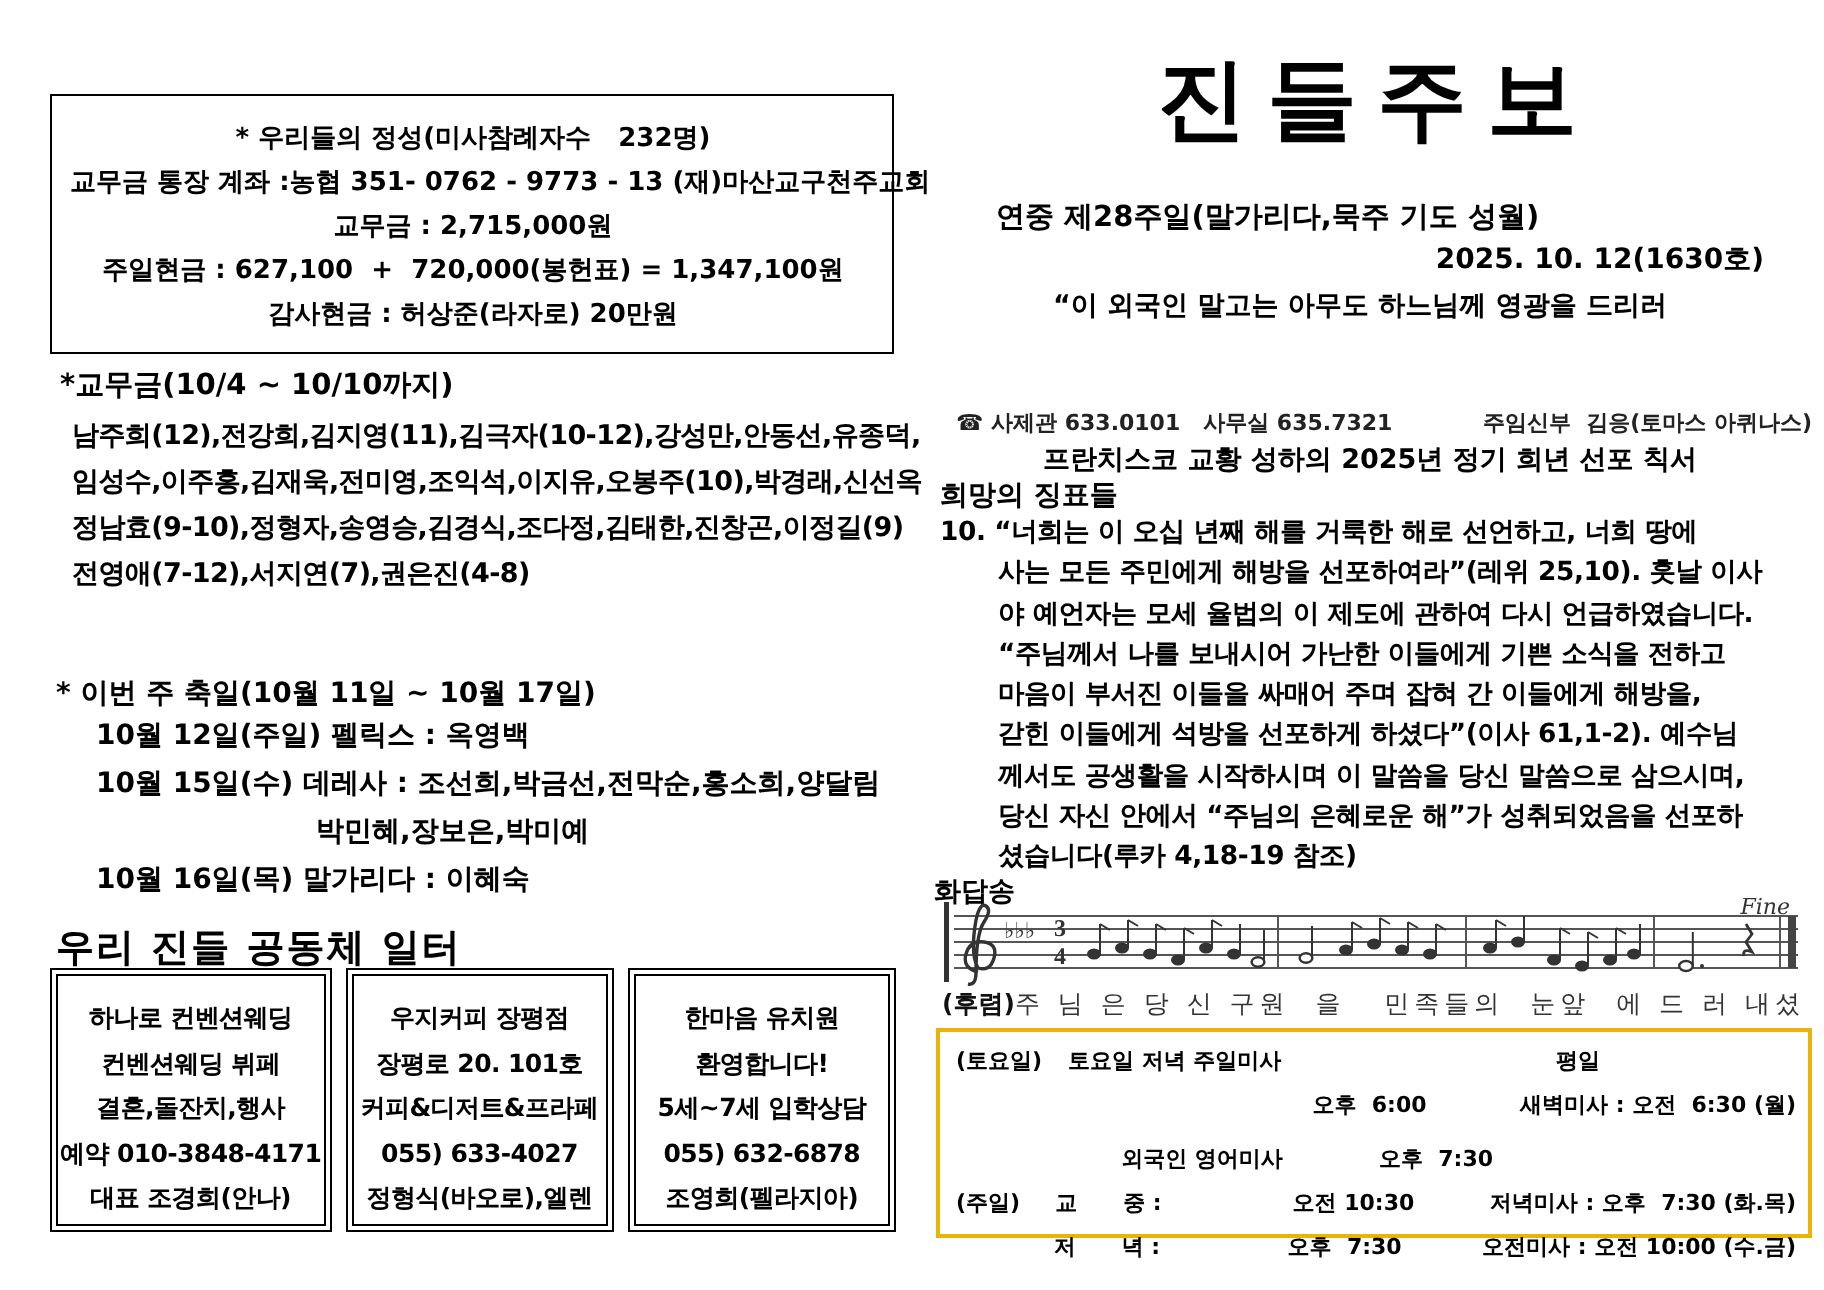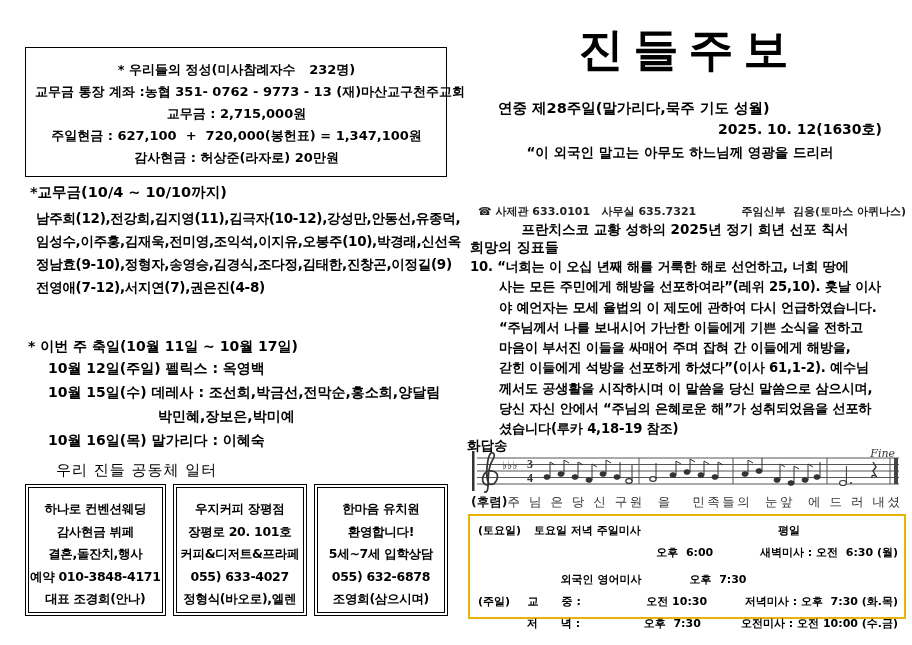--- a/index.html
+++ b/index.html
@@ -20,21 +20,21 @@
   .gyomugeum { position:absolute; left:30px; top:183px; width:420px; }
   .gyomugeum .head { font-size:14.5px; font-weight:bold; }
   .gyomugeum .names { margin-top:5px; padding-left:6px; }
   .gyomugeum .names .line { font-size:13.5px; font-weight:bold; line-height:23px; white-space:pre; letter-spacing:-0.3px; }
 
   .feast { position:absolute; left:28px; top:338px; width:420px; }
   .feast .head { font-size:14px; font-weight:bold; }
   .feast .line { font-size:14px; font-weight:bold; line-height:24px; padding-left:20px; white-space:pre; }
   .feast .line.cont { padding-left:130px; }
 
-  .community-heading { position:absolute; left:28px; top:461px; font-size:15px; font-weight:normal; letter-spacing:1px;margin-left:28px; }
+  .community-heading { position:absolute; left:28px; top:461px; font-size:19px; font-weight:bold; letter-spacing:1px; }
 
   .ads { position:absolute; left:25px; top:484px; width:423px; display:flex; gap:7px; }
   .ad-box {
     flex:1; border:4px double #000; padding:10px 1px 8px 1px; height:132px;
     text-align:center;
   }
   .ad-box .line { font-size:12.5px; font-weight:bold; line-height:22.5px; white-space:pre; letter-spacing:-0.3px; }
 
   
   .page-title {
@@ -112,38 +112,38 @@
     <div class="line">10월 15일(수) 데레사 : 조선희,박금선,전막순,홍소희,양달림</div>
     <div class="line cont">박민혜,장보은,박미예</div>
     <div class="line">10월 16일(목) 말가리다 : 이혜숙</div>
   </div>
 
   <div class="community-heading">우리 진들 공동체 일터</div>
 
   <div class="ads">
     <div class="ad-box">
       <div class="line">하나로 컨벤션웨딩</div>
-      <div class="line">감사현금 뷔페</div>
+      <div class="line">컨벤션웨딩 뷔페</div>
       <div class="line">결혼,돌잔치,행사</div>
       <div class="line">예약 010-3848-4171</div>
       <div class="line">대표 조경희(안나)</div>
     </div>
     <div class="ad-box">
       <div class="line">우지커피 장평점</div>
       <div class="line">장평로 20. 101호</div>
       <div class="line">커피&amp;디저트&amp;프라페</div>
       <div class="line">055) 633-4027</div>
       <div class="line">정형식(바오로),엘렌</div>
     </div>
     <div class="ad-box">
       <div class="line">한마음 유치원</div>
       <div class="line">환영합니다!</div>
       <div class="line">5세~7세 입학상담</div>
       <div class="line">055) 632-6878</div>
-      <div class="line">조영희(삼으시며)</div>
+      <div class="line">조영희(펠라지아)</div>
     </div>
   </div>
 
   <div class="page-title">진들주보</div>
 
   <div class="sunday-line">연중 제28주일(말가리다,묵주 기도 성월)</div>
   <div class="date-line">2025. 10. 12(1630호)</div>
   <div class="quote1">“이 외국인 말고는 아무도 하느님께 영광을 드리러</div>
 
   <div class="contact2">

